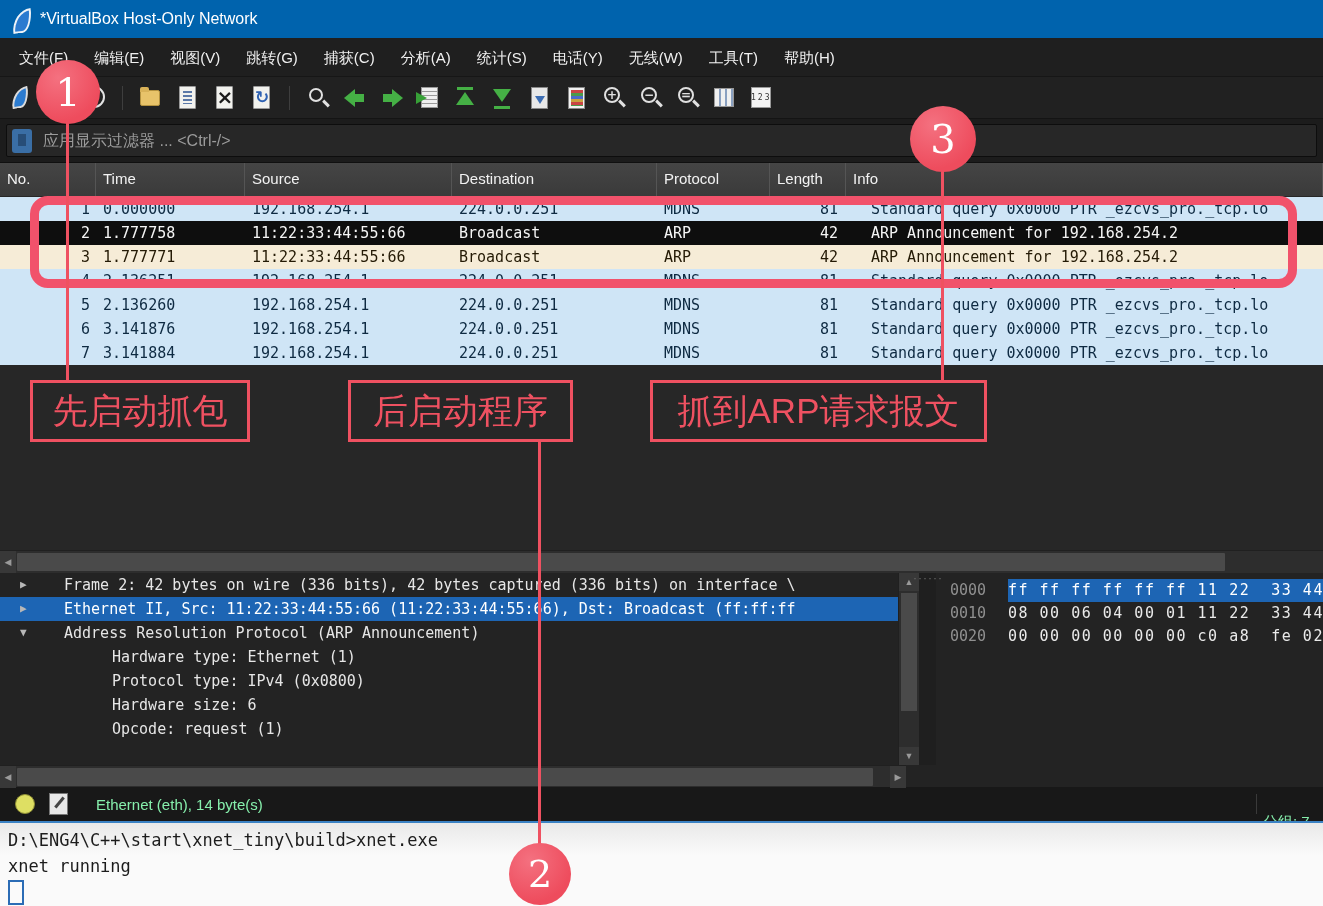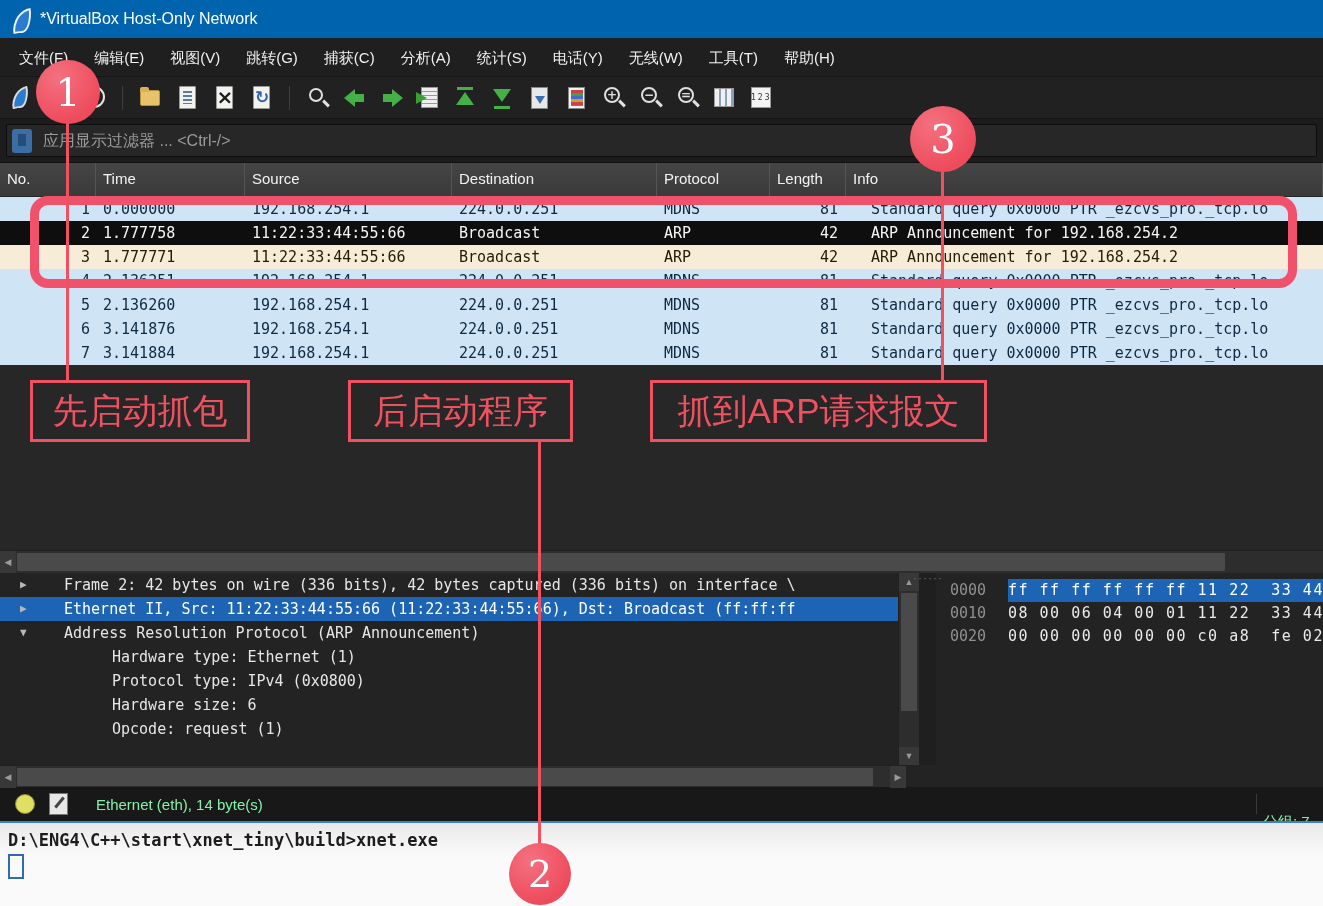--- a/index.html
+++ b/index.html
@@ -113,21 +113,21 @@
   .expert-dot{width:18px;height:18px;border-radius:50%;background:#dedf63;border:1px solid #8f8f35;margin:0 14px 0 15px;}
   .note-icon{width:17px;height:20px;background:#e8e8e8;border:1px solid #777;position:relative;margin-right:28px;}
   .note-icon::after{content:"";position:absolute;left:8px;top:2px;width:3px;height:13px;background:#444;transform:rotate(40deg);}
   .status-right{margin-left:auto;display:flex;align-items:center;height:100%;}
   .status-sep{width:1px;height:20px;background:#3a3a3a;margin-right:6px;}
   .status-pkts{white-space:nowrap;padding-right:0;width:60px;overflow:hidden;margin-top:36px;}
 
   
   .terminal{height:88px;background:linear-gradient(#e9e9e9,#fafafa 35%);border-top:2px solid #3b82c4;
             font:17px/26px "DejaVu Sans Mono",monospace;color:#1c1c1c;padding:4px 0 0 8px;position:relative;}
-  .term-line{white-space:pre;height:26px;font-weight:bold;}
+  .term-line{white-space:pre;height:26px;}
   .term-cursor{width:12px;height:21px;border:2px solid #2b6cb5;margin-top:1px;}
   .terminal::after{content:"";position:absolute;left:0;right:0;bottom:7px;height:1px;background:#ddd;}
 
   
   .ov{position:absolute;z-index:50;}
   .redbox{left:30px;top:196px;width:1267px;height:92px;border:9px solid #f1526b;border-radius:18px;box-sizing:border-box;}
   .aline{width:3px;background:#ef5161;}
   .aline1{left:66px;top:122px;height:258px;}
   .aline2{left:538px;top:442px;height:403px;}
   .aline3{left:941px;top:170px;height:210px;}
@@ -345,20 +345,21 @@
     <span class="status-right">
       <span class="status-sep"></span>
       <span class="status-pkts">分组: 7</span>
     </span>
   </div>
 
   <div class="terminal">
     <div>
 
     <div class="term-line">D:\ENG4\C++\start\xnet_tiny\build&gt;xnet.exe</div>
+        <div class="term-line">xnet running</div>
       </div>
     <div class="term-cursor"></div>
   </div>
 
   <div class="ov redbox"></div>
   <div class="ov aline aline1"></div>
   <div class="ov aline aline2"></div>
   <div class="ov aline aline3"></div>
   <div class="ov abox abox1">先启动抓包</div>
   <div class="ov abox abox2">后启动程序</div>

